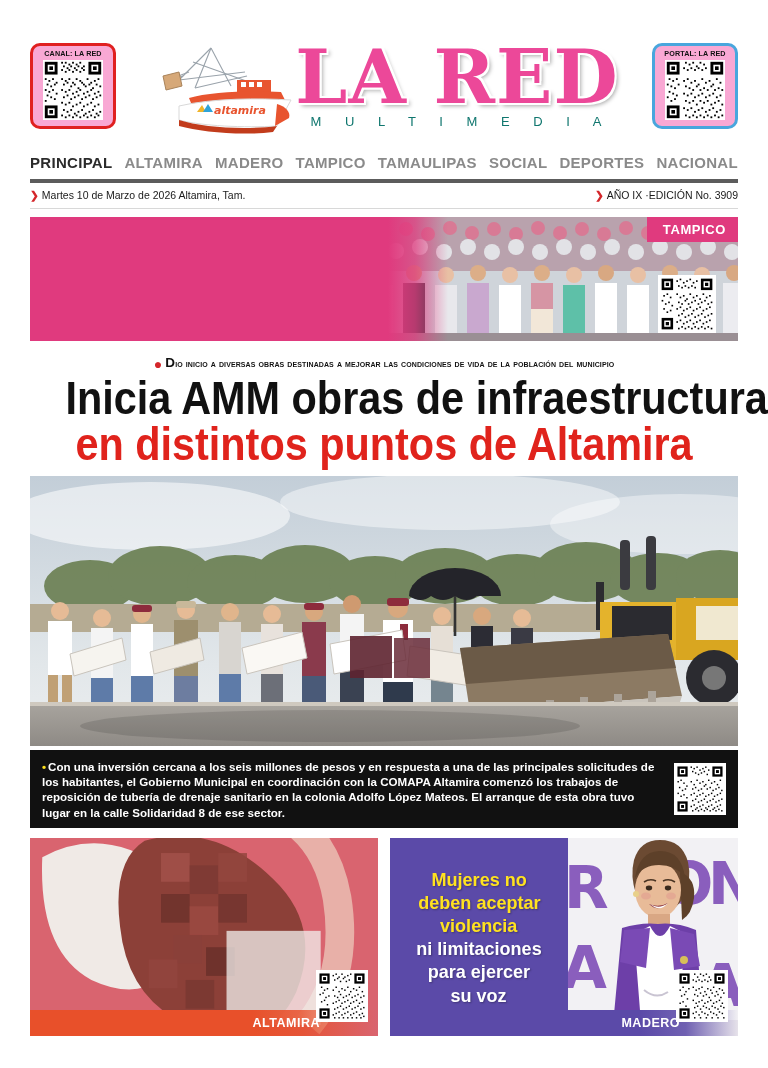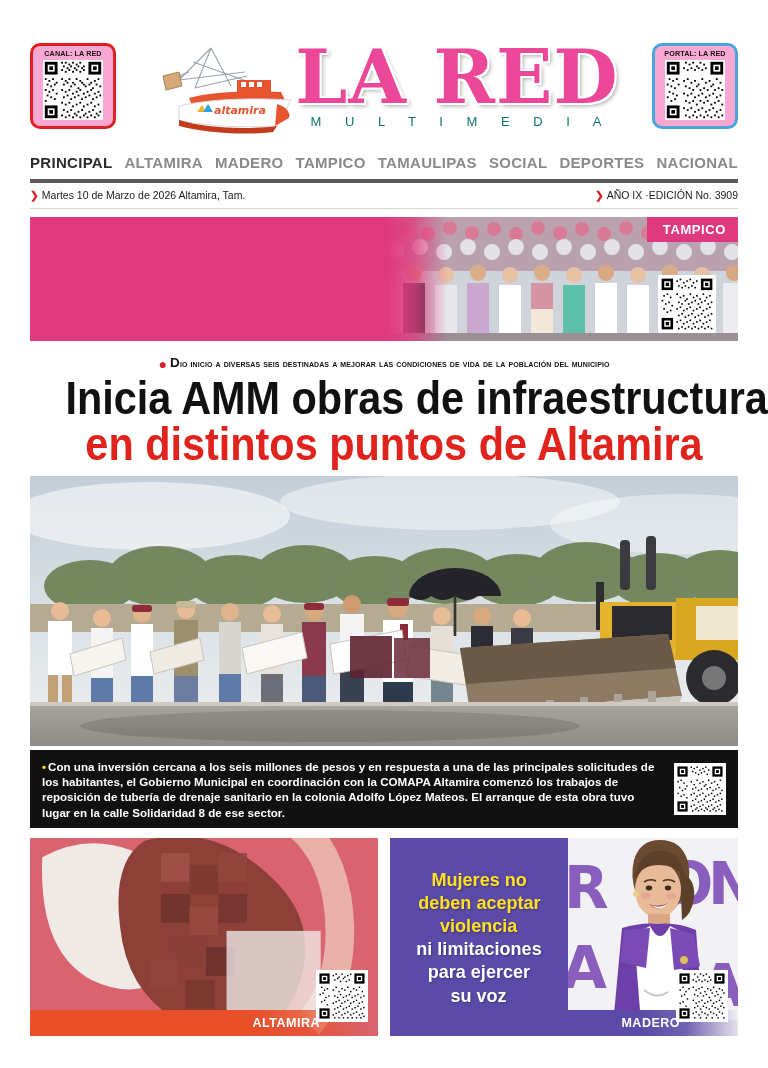--- a/index.html
+++ b/index.html
@@ -97,21 +97,21 @@
 
   
   .kicker{
     margin:14px 30px 0 30px;text-align:center;
     font-size:10.5px;font-weight:bold;color:#111;letter-spacing:.1px;
     font-variant:small-caps;
   }
   .kicker .dot{color:#d4262a;font-size:14px;line-height:0;vertical-align:middle;margin-right:3px;}
   .kicker .cap1{font-size:13.5px;}
 
-  .headline{margin:6px 30px 0 30px;text-align:right;}
+  .headline{margin:6px 30px 0 30px;text-align:center;}
   .hl-line{
     font-family:"Liberation Sans Narrow","Liberation Sans",sans-serif;
     font-weight:bold;line-height:.96;white-space:nowrap;
     transform:scaleX(.9);
   }
   .hl1{font-size:46px;color:#111111;}
   .hl2{font-size:46px;color:#e0231c;margin-top:2px;}
 
   
   .mainphoto{
@@ -665,21 +665,21 @@
             <rect x="25" y="30" width="1" height="1"></rect>
             <rect x="27" y="31" width="1" height="1"></rect>
             <rect x="29" y="30" width="1" height="1"></rect>
             <rect x="31" y="31" width="1" height="1"></rect>
         </g>
       </svg>
     </div>
   </div>
 
   <div class="kicker">
-    <span class="dot">●</span><span class="cap1">D</span><span>io inicio a diversas seis destinadas a mejorar las condiciones de vida de la población del municipio</span>
+    <span class="dot">●</span><span class="cap1">D</span><span>io inicio a diversas obras destinadas a mejorar las condiciones de vida de la población del municipio</span>
   </div>
 
   <div class="headline">
     <div class="hl-line hl1">Inicia AMM obras de infraestructura</div>
     <div class="hl-line hl2">en distintos puntos de Altamira</div>
   </div>
 
   <div class="mainphoto">
     <svg width="100%" height="100%" viewBox="0 0 708 270" preserveAspectRatio="xMidYMid slice">
       <defs>

